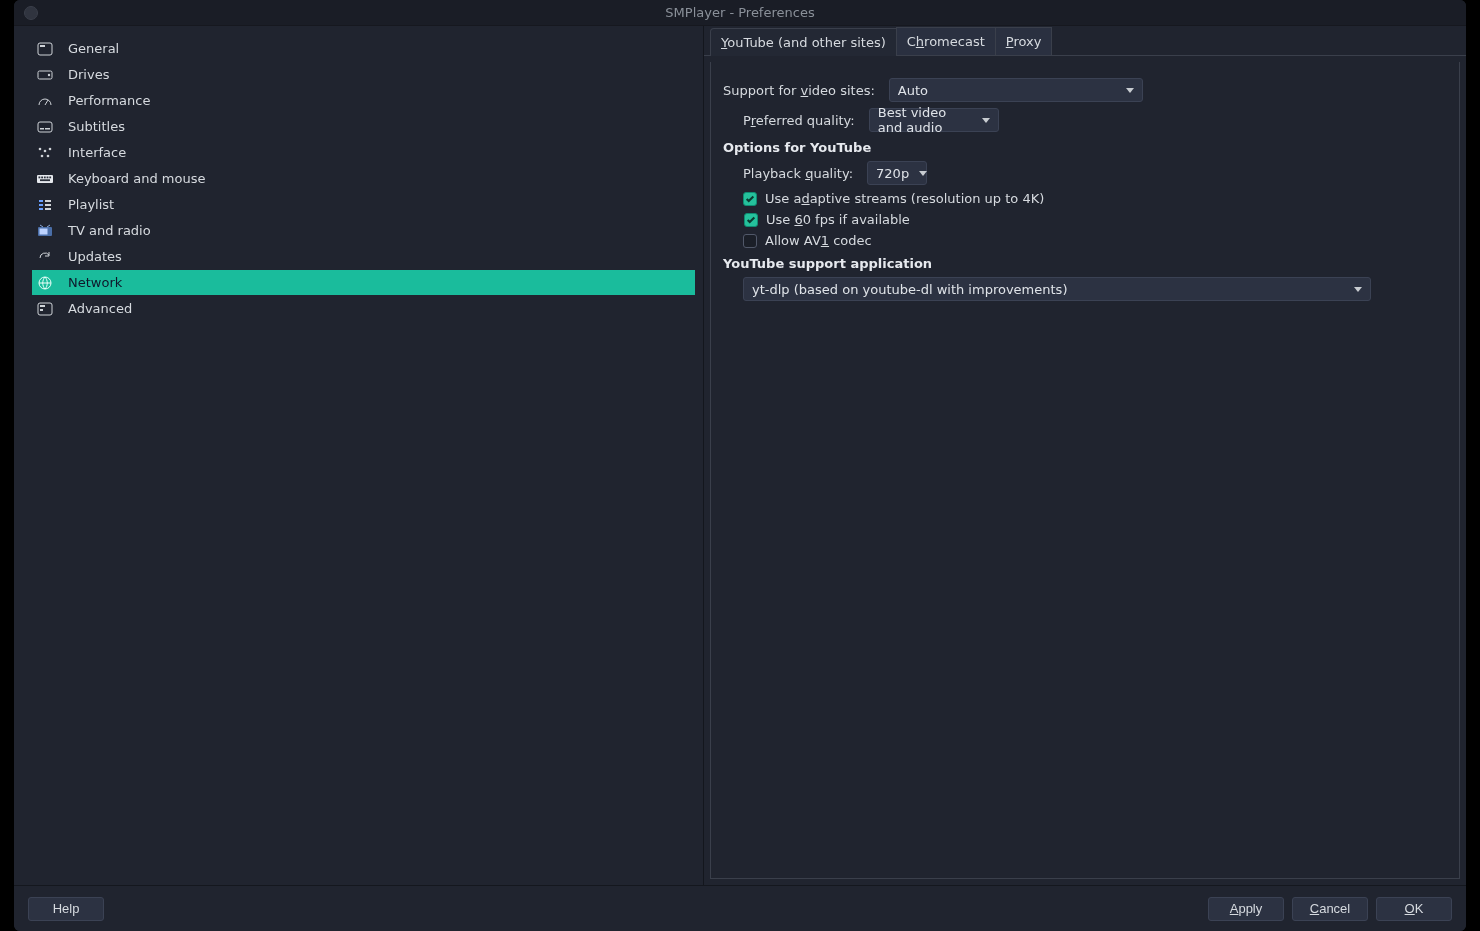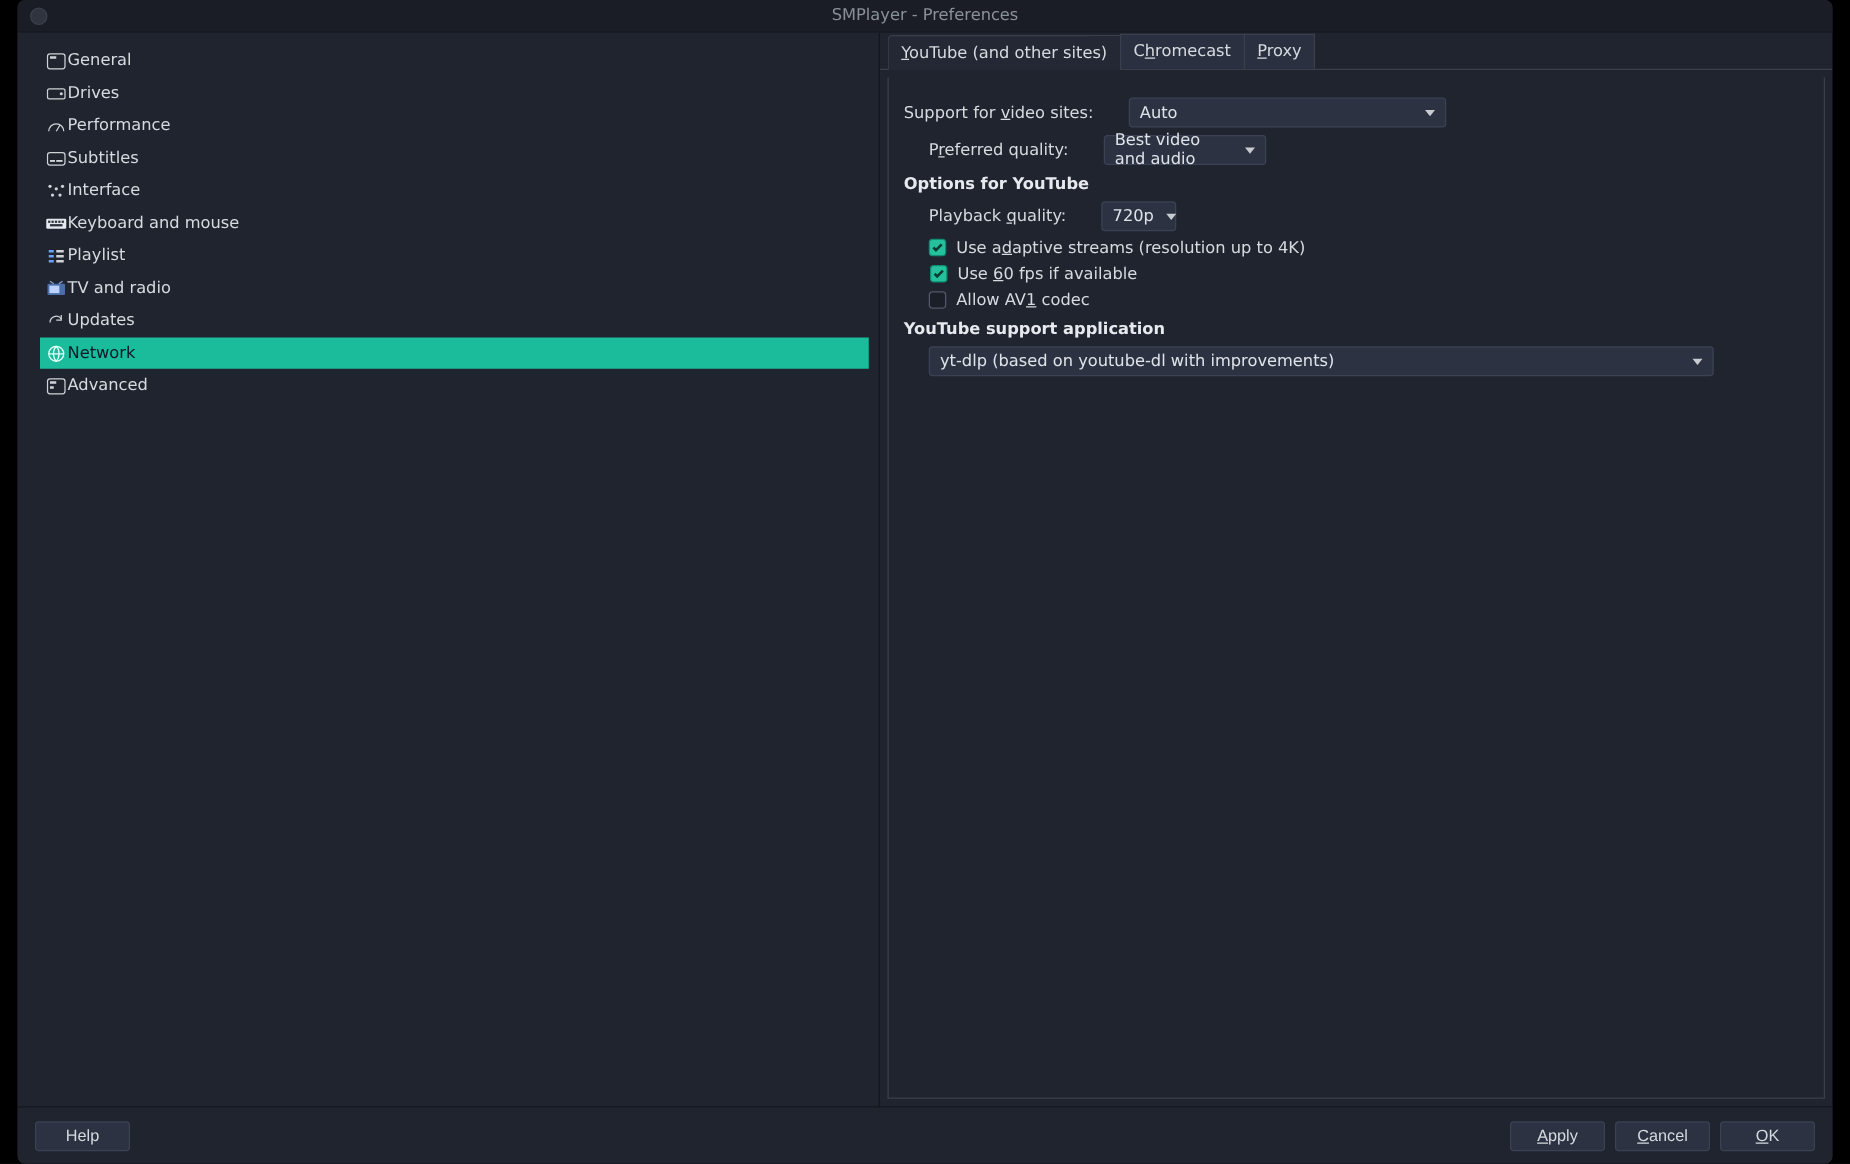--- a/index.html
+++ b/index.html
@@ -50,21 +50,21 @@
   
   .sidebar{
     width:690px;min-width:690px;background:var(--panel);
     border-right:1px solid #13161d;padding:8px 0 8px 0;
     display:flex;flex-direction:column;overflow:hidden;
   }
   .side-list{
     margin:2px 8px 0 18px;display:flex;flex-direction:column;gap:1px;
   }
   .side-item{
-    display:flex;align-items:center;gap:0;height:25px;padding:0 8px 0 4px;
+    display:flex;align-items:center;gap:14px;height:25px;padding:0 8px 0 4px;
     border-radius:0;color:var(--text-strong);cursor:pointer;
   }
   .side-item.selected{background:var(--row-sel);color:#0f172a}
   .side-item .ico{width:18px;height:16px;display:inline-flex;align-items:center;justify-content:center;color:#cfd3d8}
   .side-item.selected .ico{color:#e9fff9}
   .side-item .lbl{font-size:13px}
   
   .right{
     flex:1;display:flex;flex-direction:column;min-width:0;
   }
@@ -75,40 +75,40 @@
   .tab{
     height:28px;padding:0 10px;display:flex;align-items:center;color:var(--text-strong);
     border:1px solid var(--border);border-bottom:none;margin-right:-1px;background:var(--tab-bg);
     font-size:13px;cursor:pointer;
   }
   .tab:first-child{border-top-left-radius:4px}
   .tab.active{background:#232834;border-color:var(--border);position:relative;top:1px}
   .page{
     margin:6px;border:1px solid var(--border);border-top:none;flex:1;padding:10px 12px;background:#20242f;
   }
-  .row{display:flex;align-items:center;gap:28px;margin:6px 0}
+  .row{display:flex;align-items:center;gap:14px;margin:6px 0}
   .row .lbl{color:var(--text-strong);font-size:13px}
   .row.indent{margin-left:20px}
   .row.indent2{margin-left:21px}
   .section-title{font-weight:700;color:#e6e9ee;margin:8px 0 4px 0}
   
   .combo{
     display:inline-flex;align-items:center;justify-content:space-between;
     background:var(--combo);border:1px solid var(--combo-border);height:24px;
     padding:0 8px;color:#dfe3e8;border-radius:3px;min-width:60px;cursor:pointer;
     position:relative;
   }
   .combo .caret{margin-left:10px}
   .caret{width:0;height:0;border-left:4px solid transparent;border-right:4px solid transparent;border-top:5px solid #c8ccd1}
   .combo.wide{width:254px}
   .combo.med{width:130px}
   .combo.small{width:60px}
   .combo.full{width:100%}
   
-  .check{display:inline-flex;gap:8px;cursor:pointer}
+  .check{display:inline-flex;align-items:center;gap:8px;cursor:pointer}
   .chk{
     width:14px;height:14px;border-radius:3px;border:1px solid var(--check-off-border);background:var(--check-off-bg);
     display:inline-flex;align-items:center;justify-content:center
   }
   .chk.on{background:var(--check-on-bg);border-color:var(--check-on-border)}
   .chk.on svg{display:block}
   .chk svg{display:none;width:10px;height:10px;stroke:#0b3b31;fill:none;stroke-width:2.5}
   .chk.on svg path{stroke:#0b3b31}
   
   .footer{

